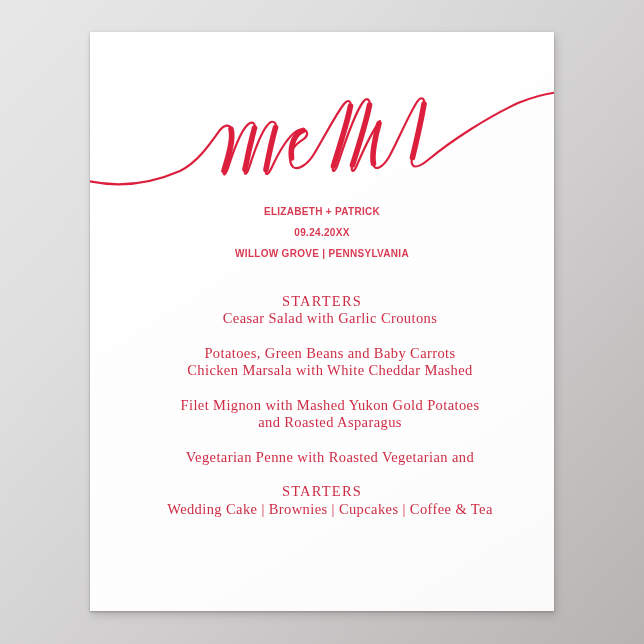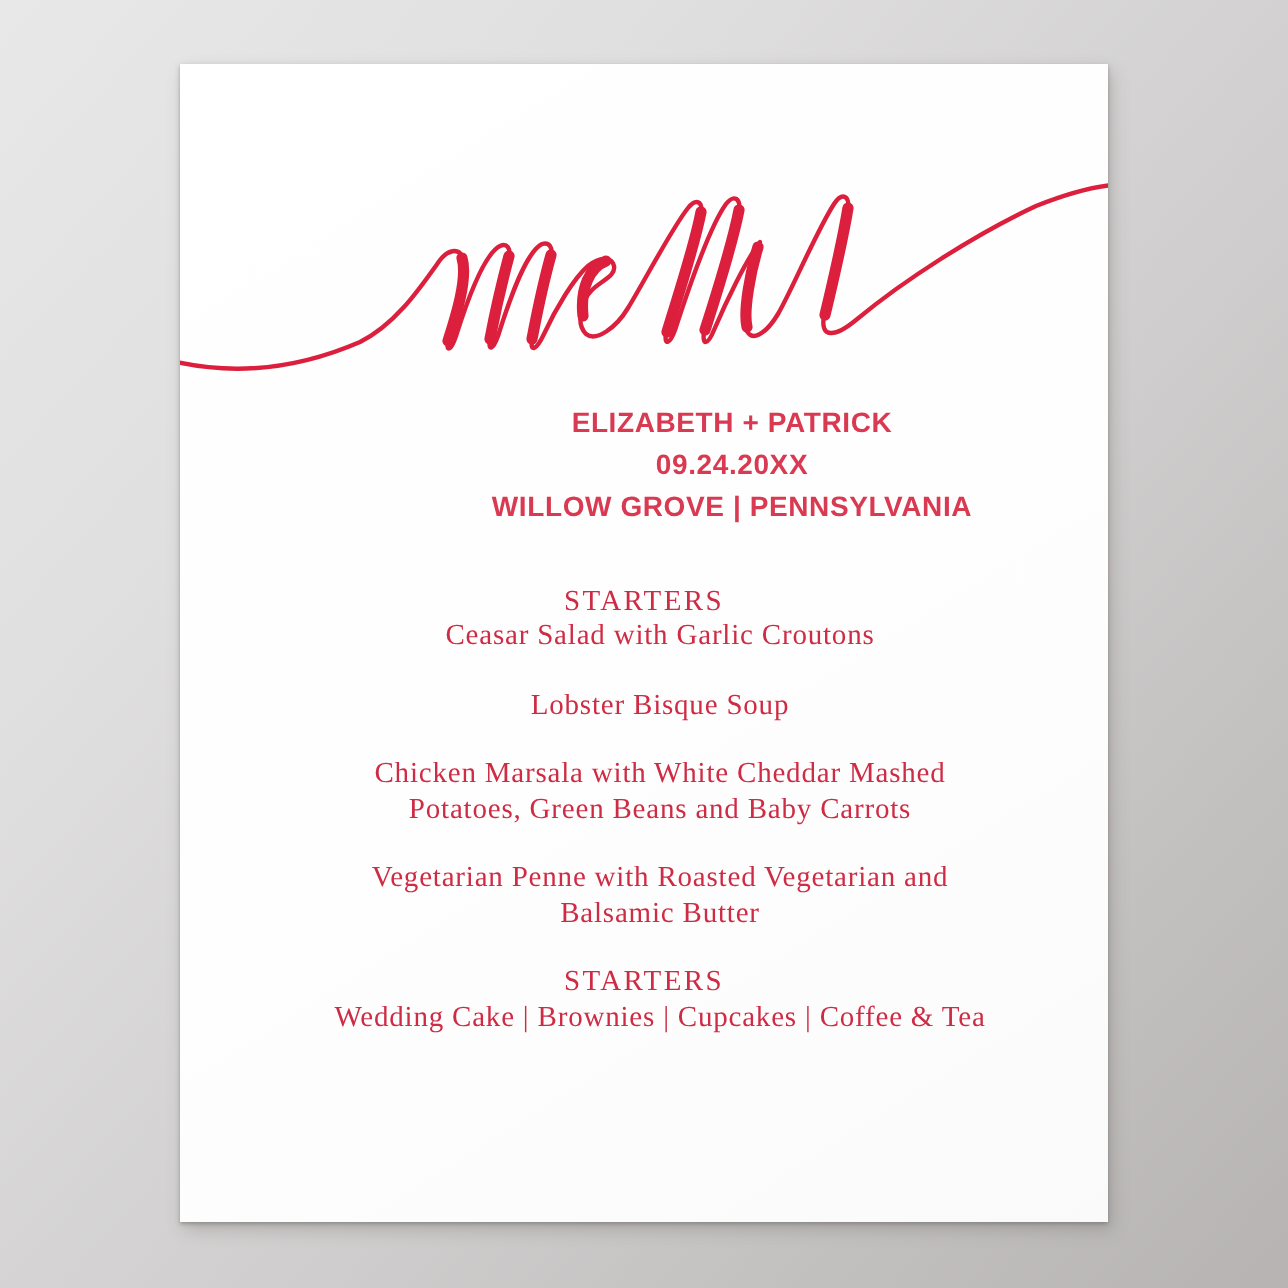--- a/index.html
+++ b/index.html
@@ -16,21 +16,21 @@
     box-shadow:0 1px 2px rgba(110,105,104,.55), 2px 4px 8px rgba(110,105,104,.30);
   }
   .script-wrap{position:absolute;top:0;left:0;width:464px;height:190px;}
   .script-wrap svg{display:block;width:464px;height:190px;}
   .script-stroke{fill:none;stroke:#db1f3d;stroke-linecap:round;stroke-linejoin:round;}
   .thin{stroke-width:2.2px;}
   .thick{stroke-width:5.6px;}
   .event-details{
     position:absolute;top:169px;left:0;width:100%;text-align:center;
     font-family:"Liberation Sans",sans-serif;font-weight:bold;
-    font-size:14px;line-height:21px;letter-spacing:.3px;color:#d93a52;padding-left:44px;
+    font-size:10px;line-height:21px;letter-spacing:.3px;color:#d93a52;
   }
   .menu-content{
     position:absolute;top:261px;left:0;width:100%;text-align:center;
     font-family:"Liberation Serif",serif;
     font-size:14.5px;line-height:17.3px;letter-spacing:.4px;color:#ce2c45;
   }
   .menu-block{margin:0 0 17.3px 0;}
   .section-title{letter-spacing:1.2px;}
   .item-line{white-space:nowrap;margin-left:16px;}
   .sr{position:absolute;width:1px;height:1px;overflow:hidden;clip:rect(0 0 0 0);white-space:nowrap;}
@@ -100,33 +100,33 @@
       <div>WILLOW GROVE | PENNSYLVANIA</div>
     </div>
 
     <div class="menu-content">
 
       <div class="menu-block">
         <div class="section-title">STARTERS</div>
         <div class="item-line">Ceasar Salad with Garlic Croutons</div>
       </div>
 
+
       <div class="menu-block">
-        <div class="item-line">Lobster Bisque Soup</div>
+        <div class="item-line">Potatoes, Green Beans and Baby Carrots</div>
+        <div class="item-line">Chicken Marsala with White Cheddar Mashed</div>
       </div>
 
       <div class="menu-block">
-        <div class="item-line">Chicken Marsala with White Cheddar Mashed</div>
-        <div class="item-line">Potatoes, Green Beans and Baby Carrots</div>
+        <div class="item-line">Filet Mignon with Mashed Yukon Gold Potatoes</div>
+        <div class="item-line">and Roasted Asparagus</div>
       </div>
-
 
       <div class="menu-block">
         <div class="item-line">Vegetarian Penne with Roasted Vegetarian and</div>
-        <div class="item-line">Balsamic Butter</div>
       </div>
 
       <div class="menu-block">
         <div class="section-title">STARTERS</div>
         <div class="item-line">Wedding Cake | Brownies | Cupcakes | Coffee &amp; Tea</div>
       </div>
 
     </div>
   </div>
 </div>

